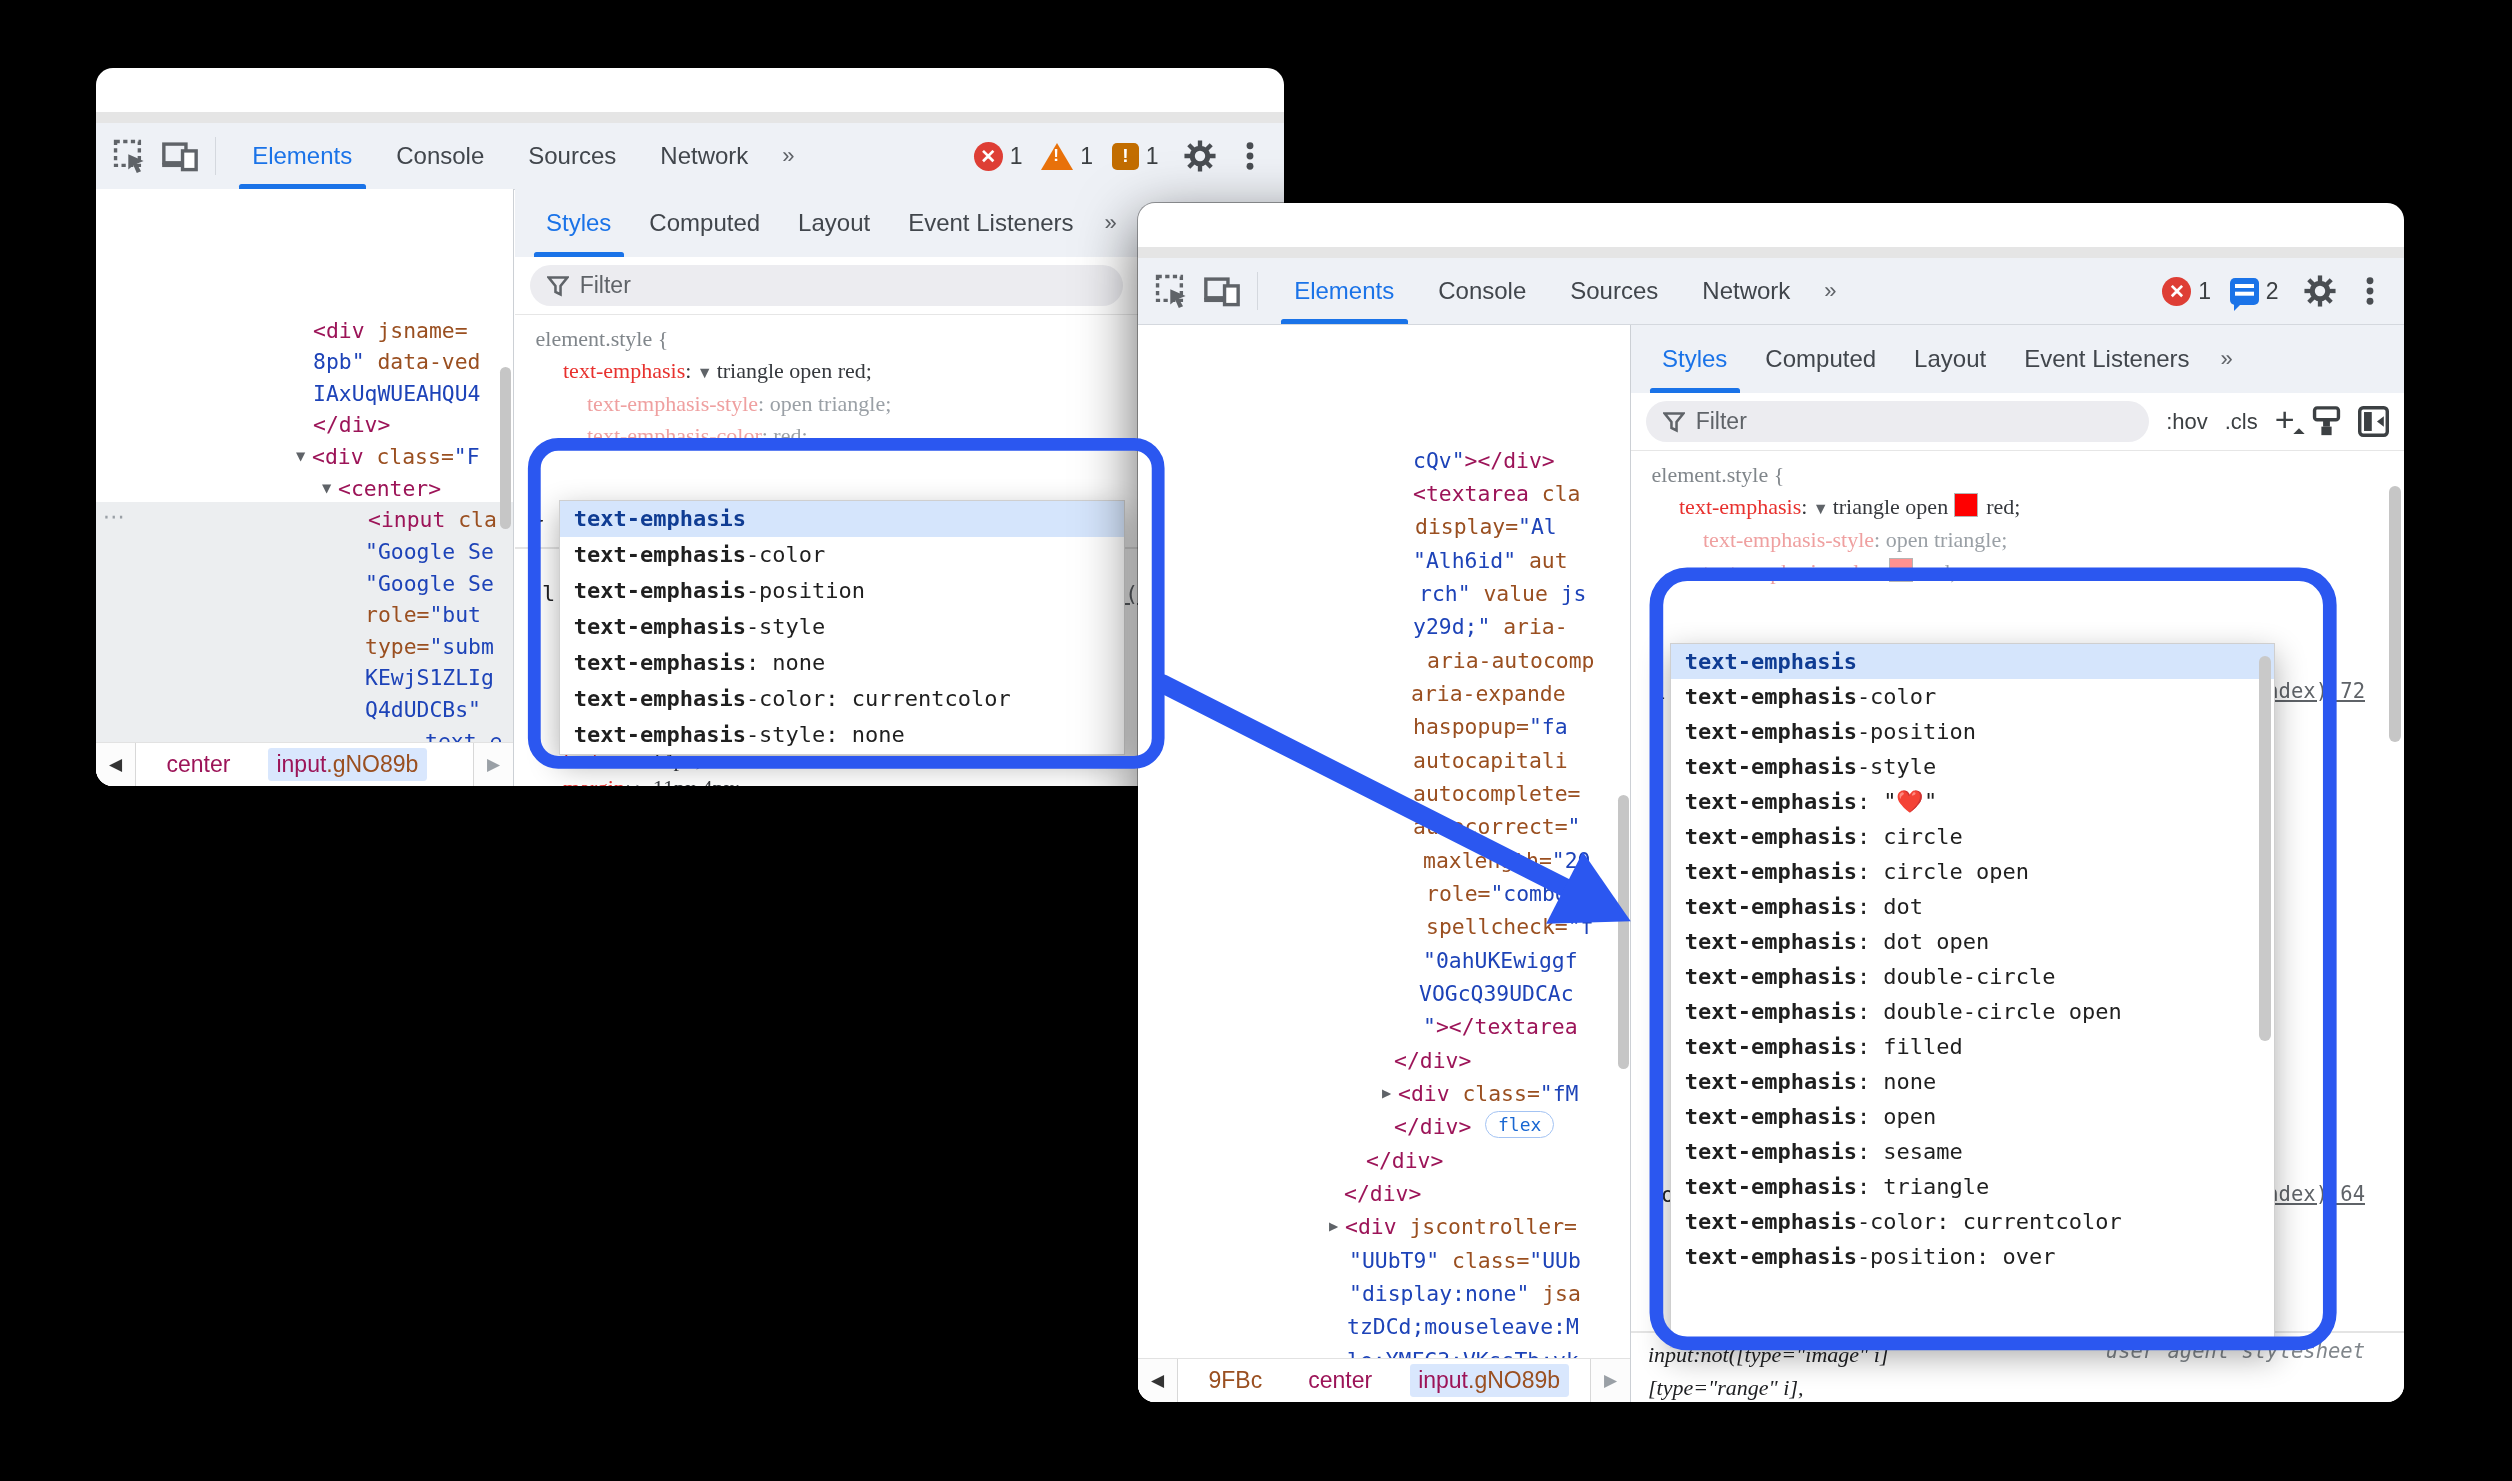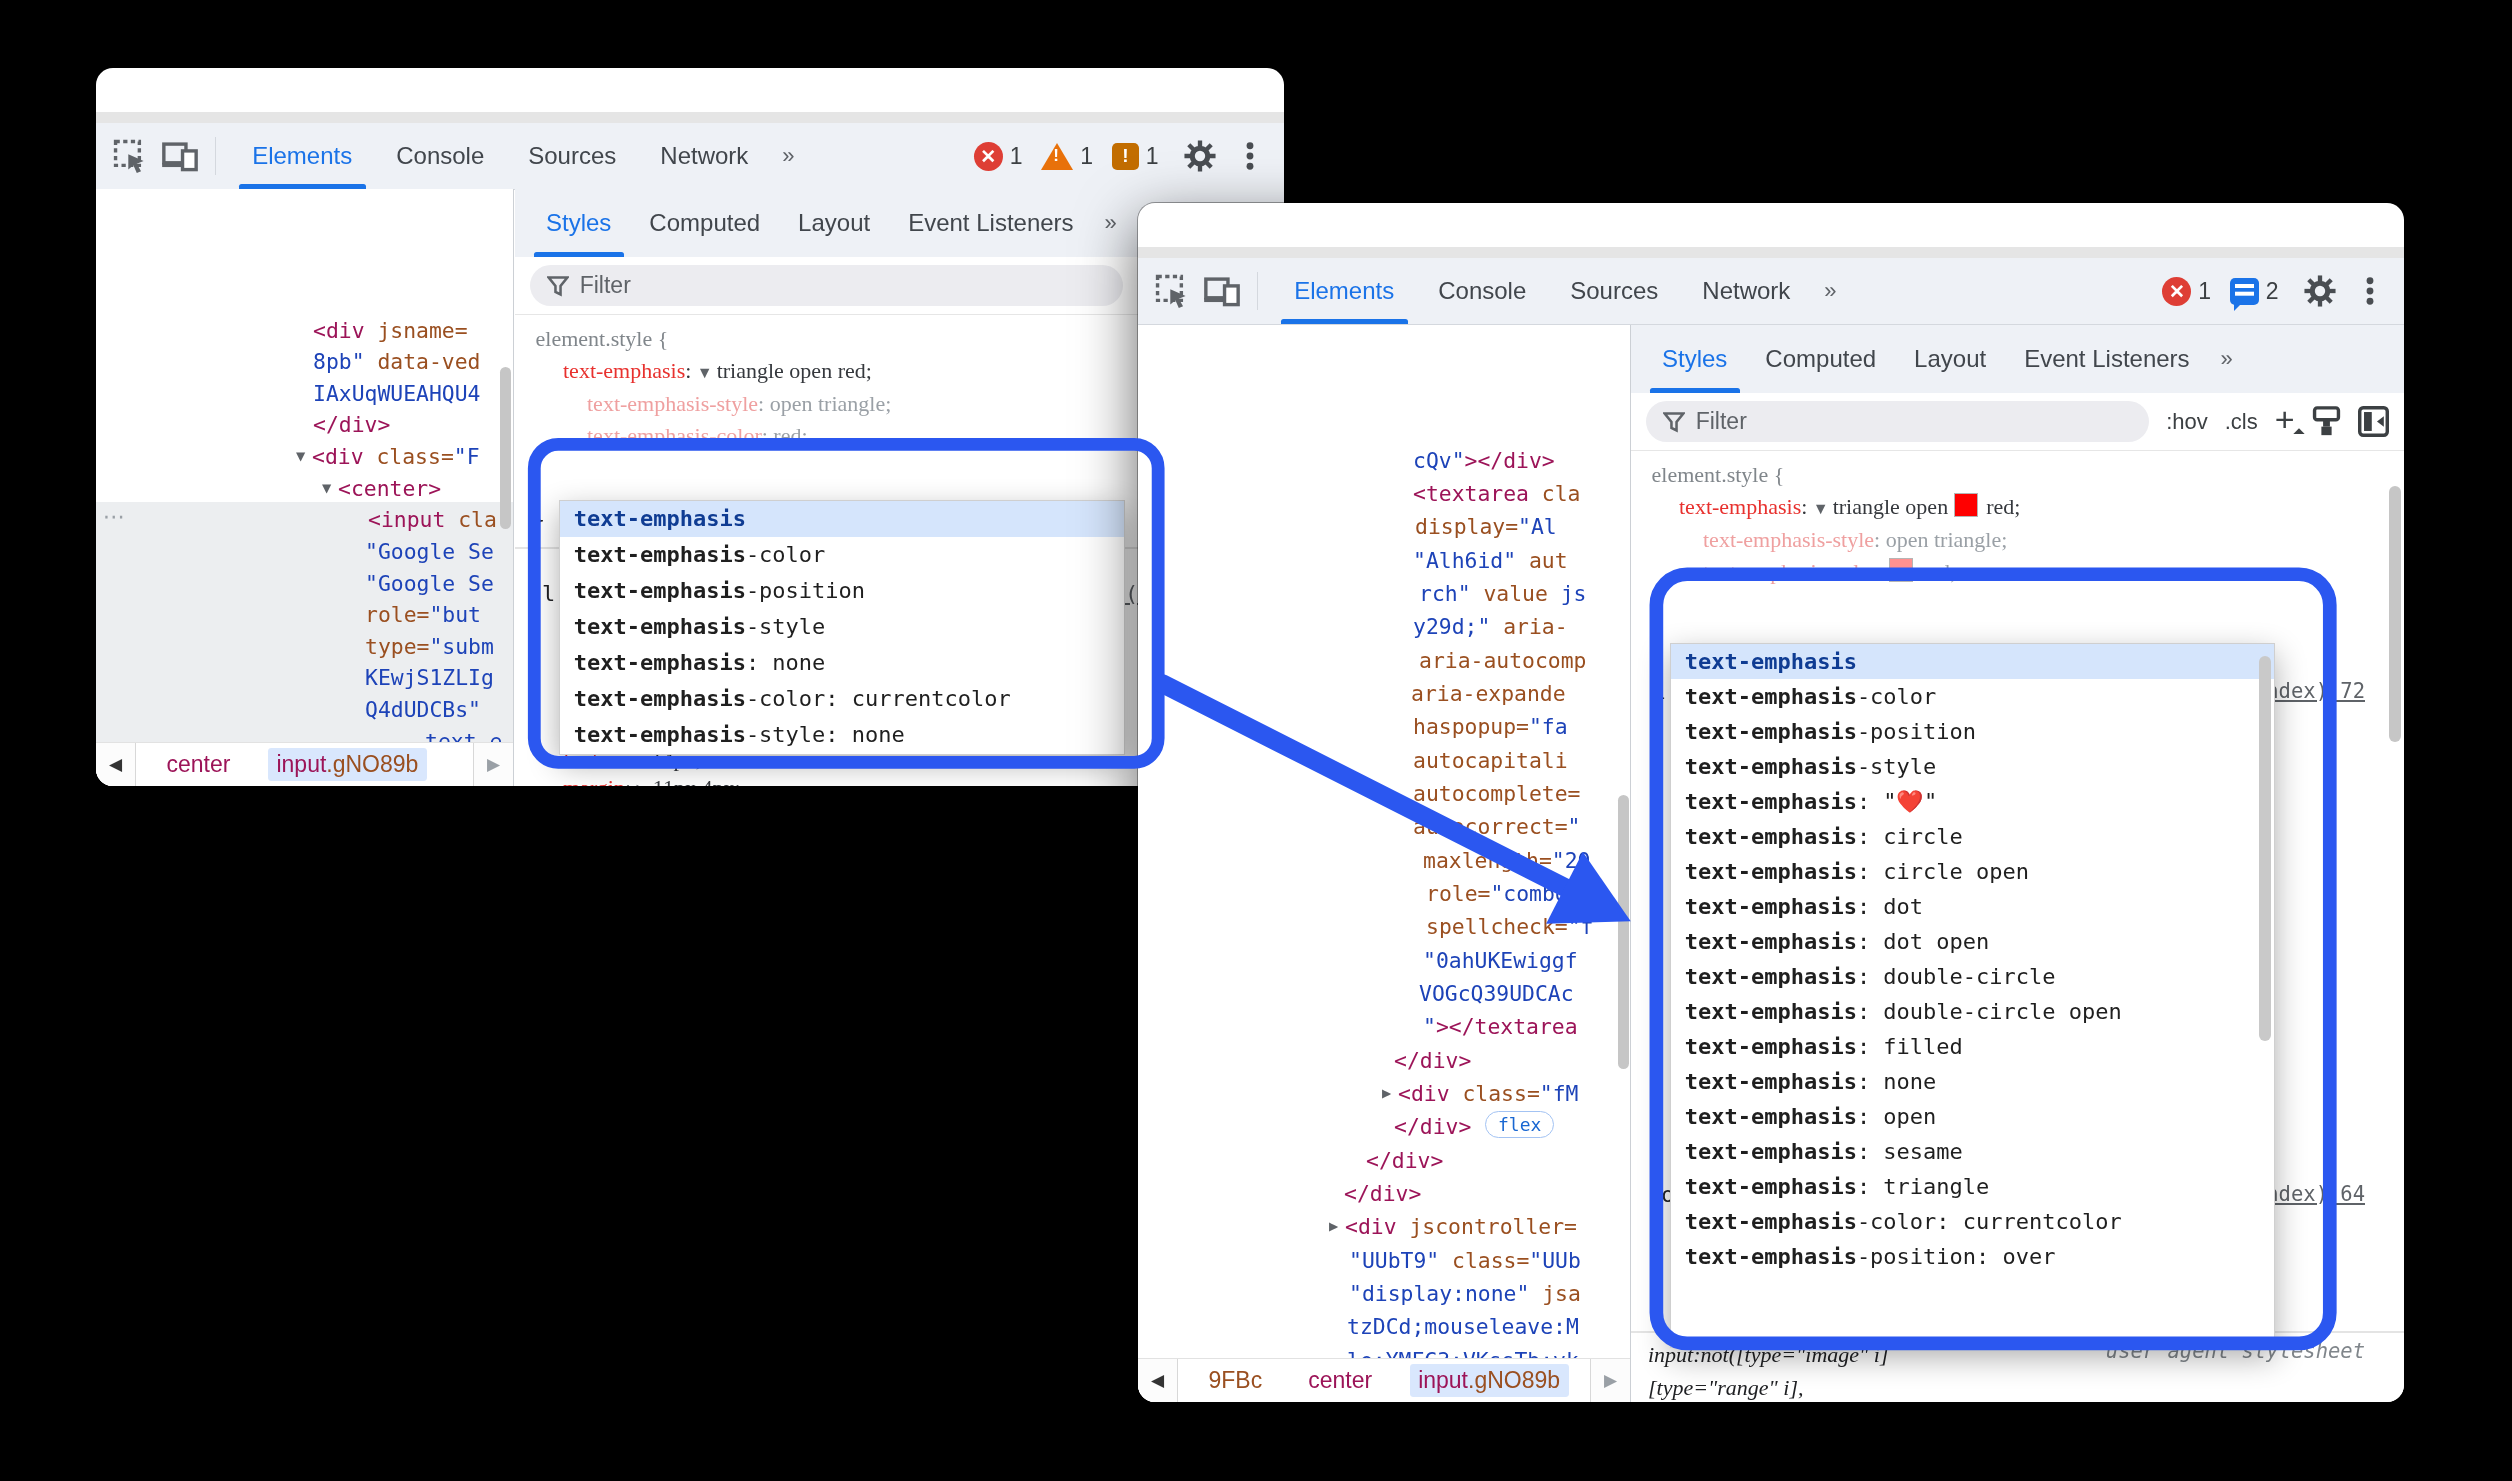--- a/index.html
+++ b/index.html
@@ -329,21 +329,21 @@
   </div>
   <div class="main">
     <div class="elpane">
       <div>
           <div class="code-line" style="left: 275px; top: 121px;"><span class="cv">cQv"</span><span class="ct">&gt;&lt;/div&gt;</span></div>
           <div class="code-line" style="left: 275px; top: 154px;"><span class="ct">&lt;textarea </span><span class="ca">cla</span></div>
           <div class="code-line" style="left: 277px; top: 187px;"><span class="ca">display=</span><span class="cv">"Al</span></div>
           <div class="code-line" style="left: 275px; top: 221px;"><span class="cv">"Alh6id" </span><span class="ca">aut</span></div>
           <div class="code-line" style="left: 281px; top: 254px;"><span class="cv">rch" </span><span class="ca">value </span><span class="cv">js</span></div>
           <div class="code-line" style="left: 275px; top: 287px;"><span class="cv">y29d;" </span><span class="ca">aria-</span></div>
-          <div class="code-line" style="left: 281px; top: 321px;"><span class="ca">aria-autocomp</span></div>
+          <div class="code-line" style="left: 289px; top: 321px;"><span class="ca">aria-autocomp</span></div>
           <div class="code-line" style="left: 273px; top: 354px;"><span class="ca">aria-expande</span></div>
           <div class="code-line" style="left: 275px; top: 387px;"><span class="ca">haspopup=</span><span class="cv">"fa</span></div>
           <div class="code-line" style="left: 275px; top: 421px;"><span class="ca">autocapitali</span></div>
           <div class="code-line" style="left: 275px; top: 454px;"><span class="ca">autocomplete=</span></div>
           <div class="code-line" style="left: 275px; top: 487px;"><span class="ca">autocorrect=</span><span class="cv">"</span></div>
           <div class="code-line" style="left: 285px; top: 521px;"><span class="ca">maxlength=</span><span class="cv">"20</span></div>
           <div class="code-line" style="left: 288px; top: 554px;"><span class="ca">role=</span><span class="cv">"combob</span></div>
           <div class="code-line" style="left: 288px; top: 587px;"><span class="ca">spellcheck=</span><span class="cv">"f</span></div>
           <div class="code-line" style="left: 285px; top: 621px;"><span class="cv">"0ahUKEwiggf</span></div>
           <div class="code-line" style="left: 281px; top: 654px;"><span class="cv">VOGcQ39UDCAc</span></div>

